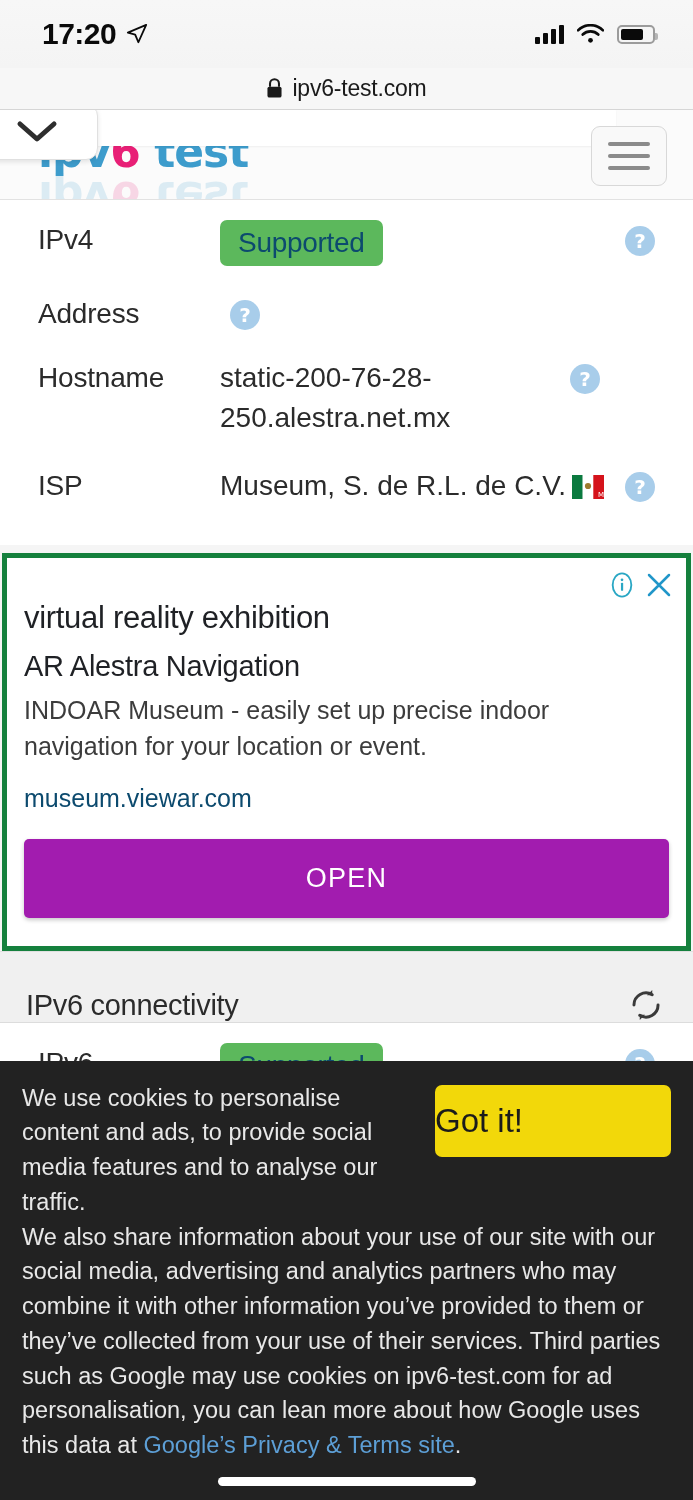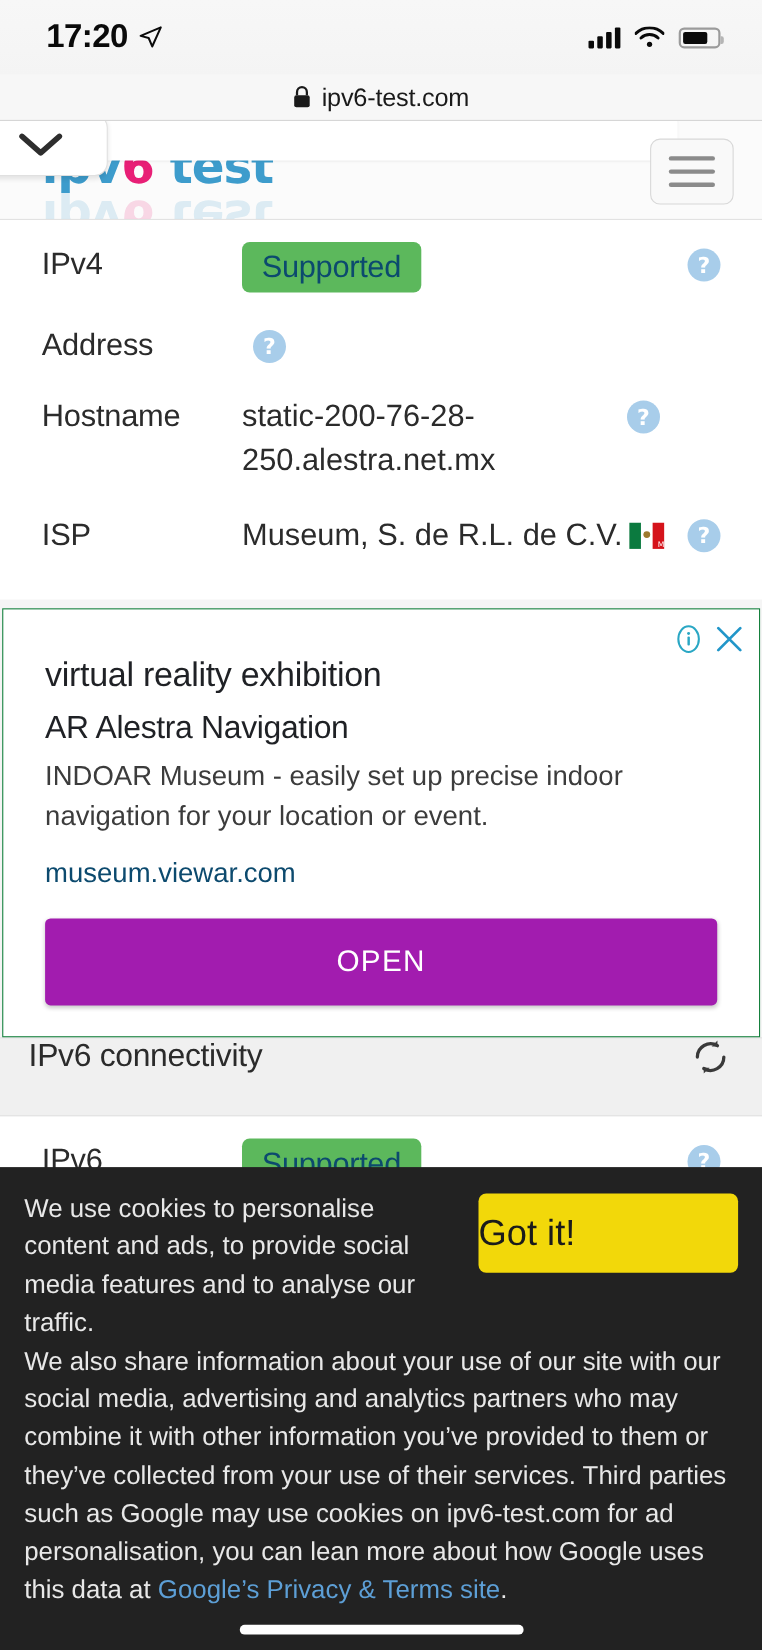--- a/index.html
+++ b/index.html
@@ -118,40 +118,40 @@
     display:inline-block; border: 4px solid #e01b1b; border-radius: 4px;
     padding: 5px 10px 7px; margin: -5px -10px -7px;
     max-width: 390px; color:#5a9bd4;
   }
   .flag { display:inline-block; vertical-align:-4px; margin-left: 6px; }
 
   
   .ad-wrap { background:#f5f5f5; padding: 8px 0 0; }
   .ad {
     position: relative; background: #fff;
-    border: 1px solid #15803d; margin: 0 2px;
-    padding: 18px 38px 28px;
+    border: 5px solid #15803d; margin: 0 2px;
+    padding: 18px 17px 28px;
   }
   .ad-ctrl { position:absolute; right: 12px; top: 12px; display:flex; align-items:center; gap: 8px; }
   .ad-title { font-size: 31px; color: #1f2125; margin: 24px 0 6px; letter-spacing:-0.3px; }
   .ad-sub { font-size: 29px; color: #1f2125; font-weight: 500; margin: 14px 0 10px; letter-spacing:-0.3px; }
   .ad-body { font-size: 25px; color: #3c3c3c; line-height: 1.42; margin-bottom: 20px; }
   .ad-url { font-size: 25px; color: #0c4a6e; margin-bottom: 26px; }
   .ad-btn {
     display:block; width:100%; background:#a21caf; color:#fff;
     border:none; border-radius: 5px; padding: 24px 0;
     font-size: 27px; letter-spacing: 1.2px; text-align:center;
     box-shadow: 0 2px 4px rgba(0,0,0,0.22);
     font-family:"Liberation Sans", sans-serif;
   }
 
   
   .sec-head {
     background: #f0f0f0; border-top:1px solid #e0e0e0; border-bottom:1px solid #dcdcdc;
-    height: 72px; display:flex; align-items:flex-start; justify-content:space-between;
+    height: 72px; display:flex; align-items:flex-end; justify-content:space-between;
     padding: 0 30px 0 26px;
   }
   .sec-title { font-size: 29px; color:#2b2b2b; letter-spacing:-0.3px; }
 
   
   .cookie {
     position:absolute; left:0; right:0; bottom:0;
     background:#222222; color:#e8e8e8; padding: 20px 22px 0;
   }
   .cookie-top { display:flex; align-items:flex-start; gap:16px; }

